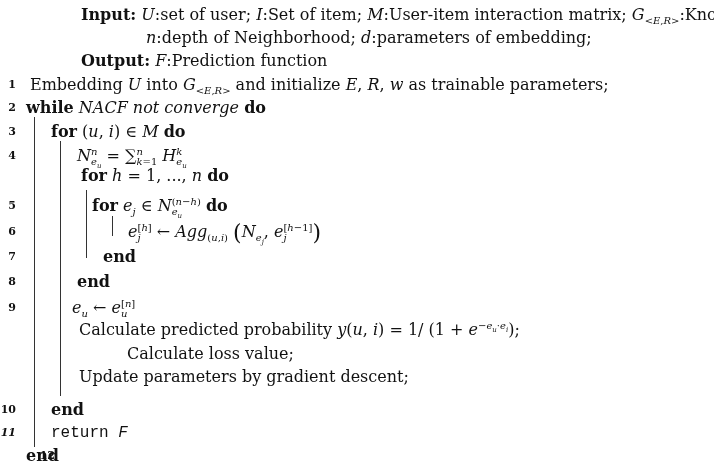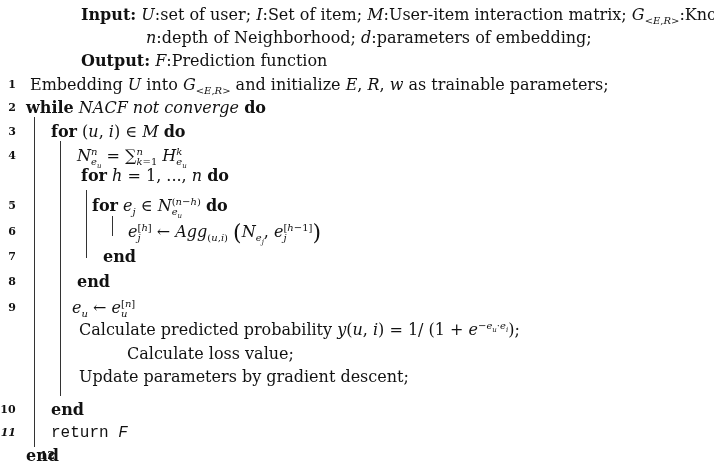--- a/index.html
+++ b/index.html
@@ -32,21 +32,21 @@
 
 <div class="num" style="left:0px;top:75px;">1</div>
 <div class="num" style="left:0px;top:98px;">2</div>
 <div class="num" style="left:0px;top:122px;">3</div>
 <div class="num" style="left:0px;top:146px;">4</div>
 <div class="num" style="left:0px;top:196px;">5</div>
 <div class="num" style="left:0px;top:222px;">6</div>
 <div class="num" style="left:0px;top:247px;">7</div>
 <div class="num" style="left:0px;top:272px;">8</div>
 <div class="num" style="left:0px;top:298px;">9</div>
-<div class="num" style="left:0px;top:400px;text-align:center;">10</div>
+<div class="num" style="left:0px;top:400px;">10</div>
 <div class="num" style="left:0px;top:423px;font-style:italic;">11</div>
 <div class="num" style="left:14px;top:446px;margin-left:25px;">12</div>
 
 <div class="vl" style="left:34px;top:117px;height:330px;"></div>
 <div class="vl" style="left:60px;top:141px;height:255px;"></div>
 <div class="vl" style="left:86px;top:190px;height:68px;"></div>
 <div class="vl" style="left:112px;top:216px;height:20px;"></div>
 
 <div class="ln" style="left:30px;top:75px;text-align:center;">
   <span>Embedding </span><span class="i">U</span><span> into </span><span class="i">G</span><sub>&lt;<span class="i">E</span>,<span class="i">R</span>&gt;</sub><span> and initialize </span><span class="i">E</span>, <span class="i">R</span>, <span class="i">w</span><span> as trainable parameters;</span>

